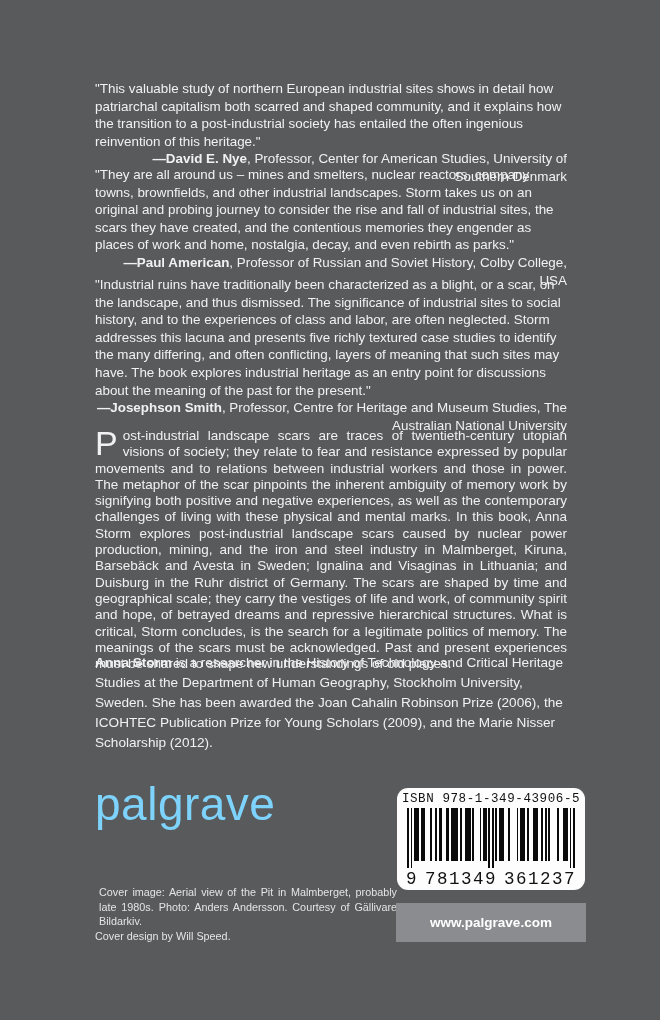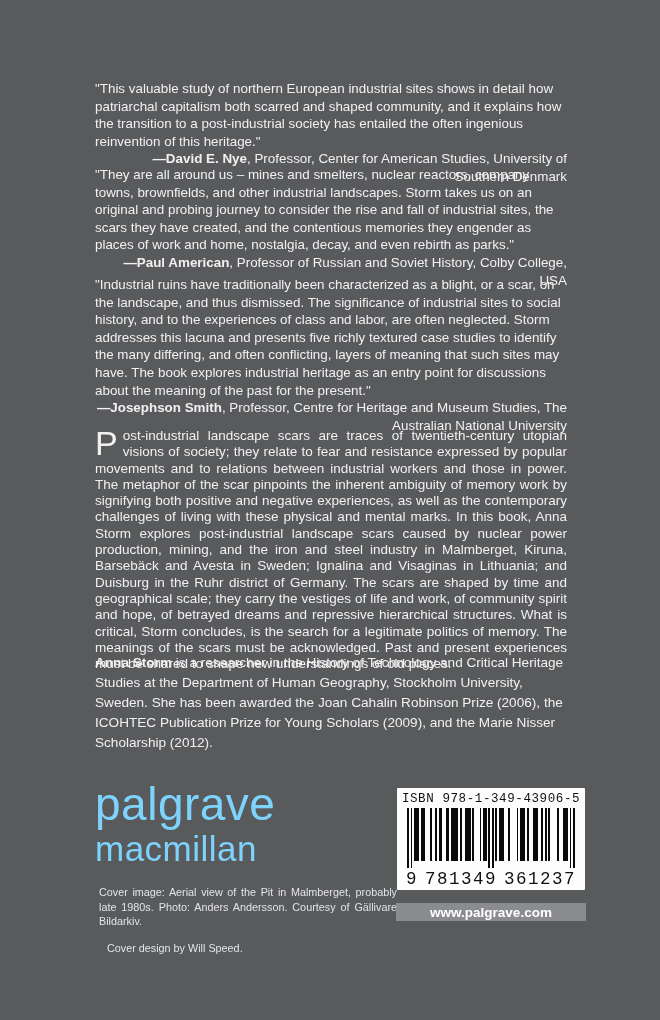--- a/index.html
+++ b/index.html
@@ -23,41 +23,41 @@
   .bio strong{font-weight:bold;}
   .logo{position:absolute;left:95px;top:779px;color:#7dd3fc;}
   .logo .l1{font-size:46px;line-height:50px;letter-spacing:0.5px;}
   .logo .l2{font-size:35px;line-height:40px;letter-spacing:0.5px;}
   .credit{
     position:absolute;left:95px;top:881px;width:298px;
     font-size:10.8px;line-height:14.6px;text-align:justify;color:#e3e4e5;margin:4px;
   }
   .design{
     position:absolute;left:95px;top:929px;
-    font-size:10.8px;line-height:14px;color:#e3e4e5;margin:12px;
+    font-size:10.8px;line-height:14px;color:#e3e4e5;margin:0;
   }
   .barcode-box{
     position:absolute;left:397px;top:788px;width:188px;height:102px;
-    background:#fdfdfd;color:#111;border-radius:1px;
+    background:#fdfdfd;color:#111;border-radius:11px;
   }
   .isbn-label{
     margin-top:4px;text-align:center;
     font-family:"Liberation Mono",monospace;
     font-size:12.5px;letter-spacing:0.6px;white-space:nowrap;
   }
   .bars{display:block;margin:2px auto 0 auto;width:168px;height:60px;fill:#0a0a0a;}
   .bc-numbers{
     position:absolute;left:8px;right:8px;bottom:1px;
     display:flex;justify-content:space-between;align-items:flex-end;
     font-family:"Liberation Mono",monospace;font-size:17.5px;letter-spacing:1.5px;
     background:transparent;
   }
   .bc-numbers span{background:#fdfdfd;padding:0 1px;line-height:20px;}
   .web-strip{
-    position:absolute;left:396px;top:903px;width:190px;height:18px;
+    position:absolute;left:396px;top:903px;width:190px;height:39px;
     background:#8a8c8f;display:flex;align-items:center;justify-content:center;
   }
   .web-strip span{color:#ffffff;font-size:13.5px;font-weight:bold;}
 </style>
 </head>
 <body>
 
 <div class="block quote" style="top:80px;">
   <p>"This valuable study of northern European industrial sites shows in detail how patriarchal capitalism both scarred and shaped community, and it explains how the transition to a post-industrial society has entailed the often ingenious reinvention of this heritage."</p>
   <p class="attr"><strong>—David E. Nye</strong><span>, Professor, Center for American Studies, University of Southern Denmark</span></p>
@@ -76,21 +76,20 @@
 <div class="block" style="top:428px;">
   <p class="desc"><span class="dropcap">P</span><span>ost-industrial landscape scars are traces of twentieth-century utopian visions of society; they relate to fear and resistance expressed by popular movements and to relations between industrial workers and those in power. The metaphor of the scar pinpoints the inherent ambiguity of memory work by signifying both positive and negative experiences, as well as the contemporary challenges of living with these physical and mental marks. In this book, Anna Storm explores post-industrial landscape scars caused by nuclear power production, mining, and the iron and steel industry in Malmberget, Kiruna, Barsebäck and Avesta in Sweden; Ignalina and Visaginas in Lithuania; and Duisburg in the Ruhr district of Germany. The scars are shaped by time and geographical scale; they carry the vestiges of life and work, of community spirit and hope, of betrayed dreams and repressive hierarchical structures. What is critical, Storm concludes, is the search for a legitimate politics of memory. The meanings of the scars must be acknowledged. Past and present experiences must be shared to shape new understandings of old places.</span></p>
 </div>
 
 <div class="block" style="top:653px;">
   <p class="bio"><strong>Anna Storm</strong><span> is a researcher in the History of Technology and Critical Heritage Studies at the Department of Human Geography, Stockholm University, Sweden. She has been awarded the Joan Cahalin Robinson Prize (2006), the ICOHTEC Publication Prize for Young Scholars (2009), and the Marie Nisser Scholarship (2012).</span></p>
 </div>
 
 <div class="logo">
   <div class="l1">palgrave</div>
-  <div class="l2">macmillan</div>
 </div>
 
 <p class="credit">Cover image: Aerial view of the Pit in Malmberget, probably late 1980s. Photo: Anders Andersson. Courtesy of Gällivare Bildarkiv.</p>
 <p class="design">Cover design by Will Speed.</p>
 
 <div class="barcode-box">
   <div class="isbn-label">ISBN 978-1-349-43906-5</div>
   <svg class="bars" viewBox="0 0 95 60" preserveAspectRatio="none" shape-rendering="crispEdges">
       <rect x="0" y="0" width="1" height="60"></rect>
       <rect x="2" y="0" width="1" height="60"></rect>

